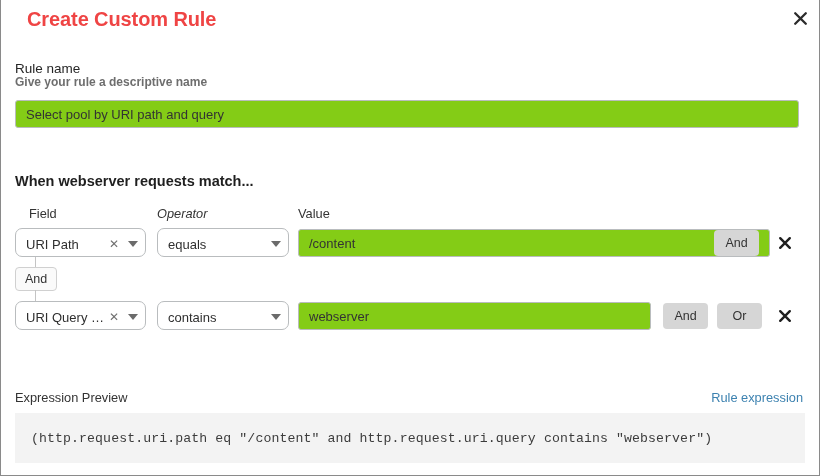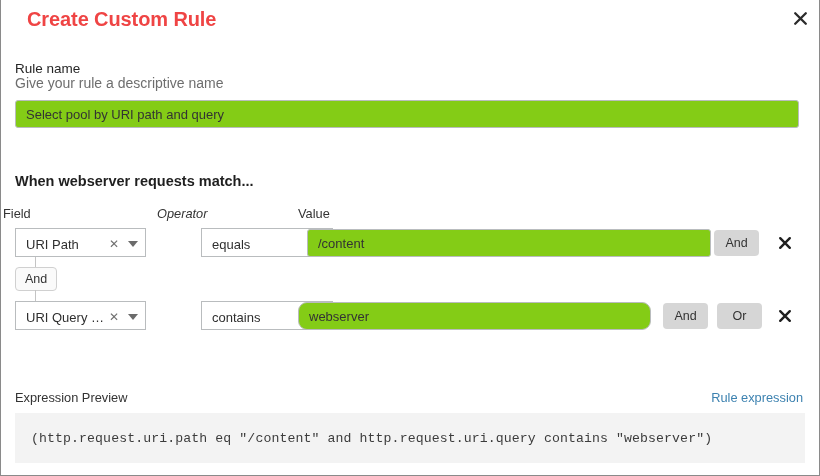--- a/index.html
+++ b/index.html
@@ -43,22 +43,23 @@
   }
   .close-btn svg { display: block; }
 
   
   .field-label {
     font-size: 13.5px;
     color: #262626;
     margin-top: 9px;
   }
   .field-help {
-    font-size: 14px;
+    font-size: 12px;
     color: #6e6e6e;
+    font-weight: bold;
   }
   #rule-name-label  { position: absolute; left: 14px; top: 52px; }
   #rule-name-help   { position: absolute; left: 14px; top: 75px; }
 
   .text-input {
     position: absolute;
     background: #84cc16;
     border: 1px solid #b9bcbe;
     border-radius: 3px;
     font-family: "Liberation Sans", sans-serif;
@@ -81,31 +82,31 @@
     color: #1f1f1f;
   }
 
   
   .col-label {
     position: absolute;
     top: 206px;
     font-size: 12.8px;
     color: #333333;
   }
-  #col-field    { left: 2px; }
+  #col-field    { left: 28px; }
   #col-operator { left: 156px; font-style: italic; }
   #col-value    { left: 297px; }
 
   
   .select-box {
     position: absolute;
     height: 29px;
     background: #ffffff;
     border: 1px solid #b9bcbe;
-    border-radius: 0;
+    border-radius: 7px;
     display: flex;
     align-items: center;
     padding: 3px 7px 0 10px;
     font-size: 13px;
     color: #2f2f2f;
     cursor: pointer;
     white-space: nowrap;
     overflow: hidden;
   }
   .select-box .sel-text {
@@ -125,29 +126,29 @@
   .caret {
     flex: 0 0 auto;
     width: 0; height: 0;
     border-left: 5px solid transparent;
     border-right: 5px solid transparent;
     border-top: 6px solid #6b6b6b;
     margin-left: 2px;
   }
 
   .row-field    { left: 14px;  width: 131px; }
-  .row-operator { left: 156px; width: 132px; margin-left: 44px; }
+  .row-operator { left: 156px; width: 132px; }
 
   #field-select-1    { top: 228px; }
   #operator-select-1 { top: 228px; }
-  #value-input-1     { left: 297px; top: 229px; width: 404px; height: 28px; margin-left: 9px; }
+  #value-input-1     { left: 297px; top: 229px; width: 472px; height: 28px; }
 
   #field-select-2    { top: 301px; }
   #operator-select-2 { top: 301px; }
-  #value-input-2     { left: 297px; top: 302px; width: 353px; height: 28px; border-radius: 9px; }
+  #value-input-2     { left: 297px; top: 302px; width: 353px; height: 28px; }
 
   
   .pill-btn {
     position: absolute;
     height: 26px;
     background: #d6d6d6;
     border: none;
     border-radius: 4px;
     font-family: "Liberation Sans", sans-serif;
     font-size: 12.5px;

